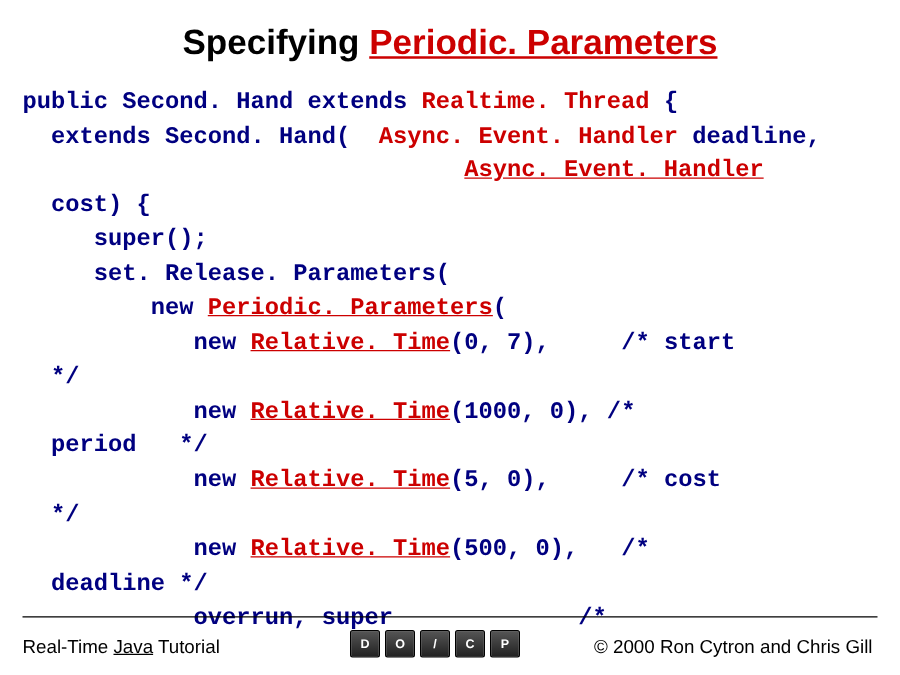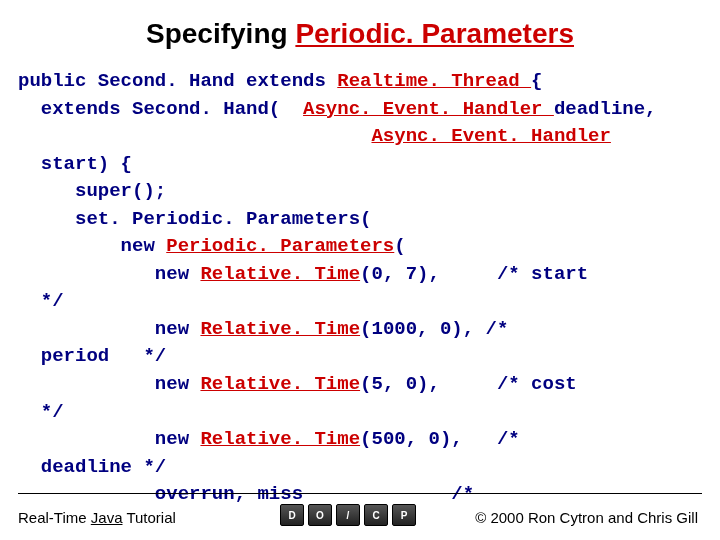--- a/index.html
+++ b/index.html
@@ -31,21 +31,20 @@
     white-space: pre;
     line-height: 1.45;
     margin-left: 18px;
   }
   .rlink {
     color: #c00;
     text-decoration: underline;
   }
   .rlinksp {
     color: #c00;
-    text-decoration: underline;
     margin-top: 44px;
   }
   .footer {
     position: absolute;
     bottom: 14px;
     left: 0;
     width: 720px;
     font-size: 15px;
     color: #000;
   }
@@ -98,33 +97,33 @@
 </head>
 <body>
 
 <div class="title">
   <span class="plain">Specifying </span><span class="link">Periodic. Parameters</span>
 </div>
 
 <div class="code"><span>public Second. Hand extends </span><span class="rlinksp">Realtime. Thread </span><span>{</span>
 <span>  extends Second. Hand(  </span><span class="rlinksp">Async. Event. Handler </span><span>deadline,</span>
 <span>                               </span><span class="rlink">Async. Event. Handler</span>
-<span>  start) {</span>
+<span>  cost) {</span>
 <span>     super();</span>
-<span>     set. Periodic. Parameters(</span>
+<span>     set. Release. Parameters(</span>
 <span>         new </span><span class="rlink">Periodic. Parameters</span><span>(</span>
 <span>            new </span><span class="rlink">Relative. Time</span><span>(0, 7),     /* start</span>
 <span>  */</span>
 <span>            new </span><span class="rlink">Relative. Time</span><span>(1000, 0), /*</span>
 <span>  period   */</span>
 <span>            new </span><span class="rlink">Relative. Time</span><span>(5, 0),     /* cost</span>
 <span>  */</span>
 <span>            new </span><span class="rlink">Relative. Time</span><span>(500, 0),   /*</span>
 <span>  deadline */</span>
-<span>            overrun, miss             /*</span></div>
+<span>            overrun, super             /*</span></div>
 
 <hr class="hr">
 
 <div class="footer">
   <div class="footer-left">
     <span>Real-Time </span><span class="java">Java</span><span> Tutorial</span>
   </div>
   <div class="footer-keys">
     <div class="key">D</div>
     <div class="key">O</div>

